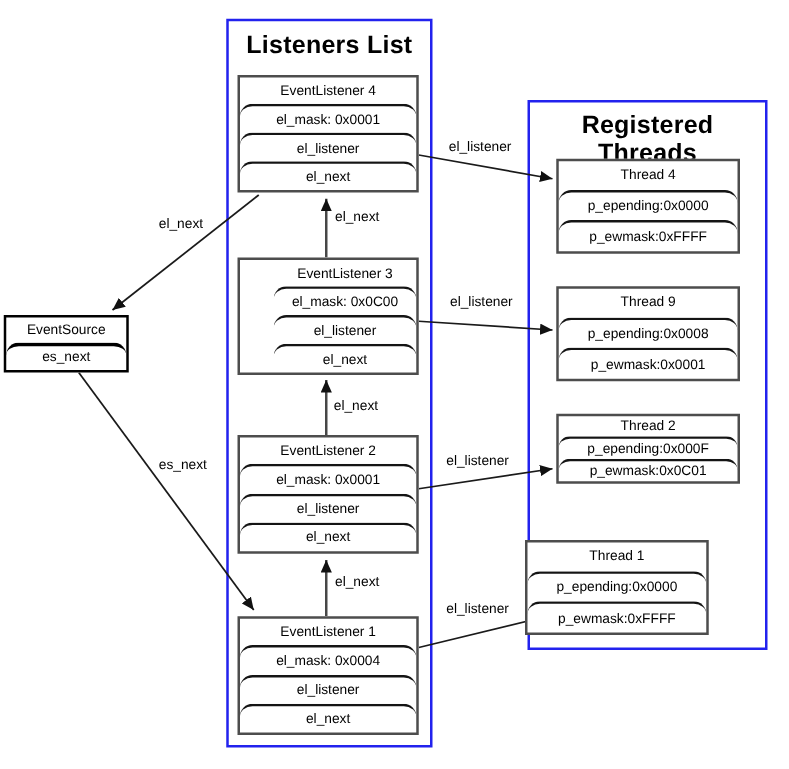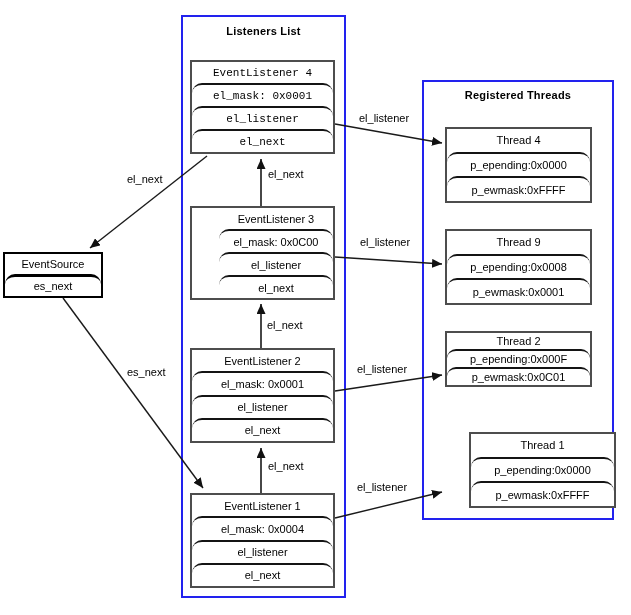--- a/index.html
+++ b/index.html
@@ -13,21 +13,21 @@
     overflow: hidden;
   }
   .container {
     position: absolute;
     border: 2px solid #2222ee;
     background: transparent;
     box-sizing: border-box;
   }
   .container-title {
     text-align: center;
-    font-size: 11px;
+    font-size: 20px;
     font-weight: bold;
     letter-spacing: 0.2px;
   }
   .record {
     position: absolute;
     display: flex;
     flex-direction: column;
     background: #ffffff;
     border: 2px solid #4d4d4d;
     box-sizing: border-box;
@@ -82,21 +82,21 @@
     <line x1="335" y1="257" x2="442" y2="264" stroke="#1a1a1a" stroke-width="1.4" marker-end="url(#ah)"></line>
     <line x1="335" y1="391" x2="442" y2="375" stroke="#1a1a1a" stroke-width="1.4" marker-end="url(#ah)"></line>
     <line x1="335" y1="518" x2="442" y2="492" stroke="#1a1a1a" stroke-width="1.4" marker-end="url(#ah)"></line>
   </svg>
 
   <div class="record source" style="left:3px; top:252px; width:100px; height:46px;">
     <div class="cell">EventSource</div>
     <div class="cell">es_next</div>
   </div>
 
-  <div class="record" style="left:190px; top:60px; width:145px; height:94px;font-family:Liberation Mono, monospace;">
+  <div class="record" style="left:190px; top:60px; width:145px; height:94px;">
     <div class="cell">EventListener 4</div>
     <div class="cell">el_mask: 0x0001</div>
     <div class="cell">el_listener</div>
     <div class="cell">el_next</div>
   </div>
 
   <div class="record" style="left:190px; top:206px; width:145px; height:94px;padding-left:27px;">
     <div class="cell">EventListener 3</div>
     <div class="cell">el_mask: 0x0C00</div>
     <div class="cell">el_listener</div>
@@ -128,21 +128,21 @@
     <div class="cell">p_epending:0x0008</div>
     <div class="cell">p_ewmask:0x0001</div>
   </div>
 
   <div class="record" style="left:445px; top:331px; width:147px; height:56px;">
     <div class="cell">Thread 2</div>
     <div class="cell">p_epending:0x000F</div>
     <div class="cell">p_ewmask:0x0C01</div>
   </div>
 
-  <div class="record" style="left:469px; top:432px; width:147px; height:76px;text-align:center;">
+  <div class="record" style="left:420px; top:432px; width:147px; height:76px;text-align:center;">
     <div class="cell">Thread 1</div>
     <div class="cell">p_epending:0x0000</div>
     <div class="cell">p_ewmask:0xFFFF</div>
   </div>
 
   <div class="edge-label" style="left:127px; top:173px;">el_next</div>
   <div class="edge-label" style="left:268px; top:168px;">el_next</div>
   <div class="edge-label" style="left:267px; top:319px;">el_next</div>
   <div class="edge-label" style="left:268px; top:460px;">el_next</div>
   <div class="edge-label" style="left:127px; top:366px;">es_next</div>

